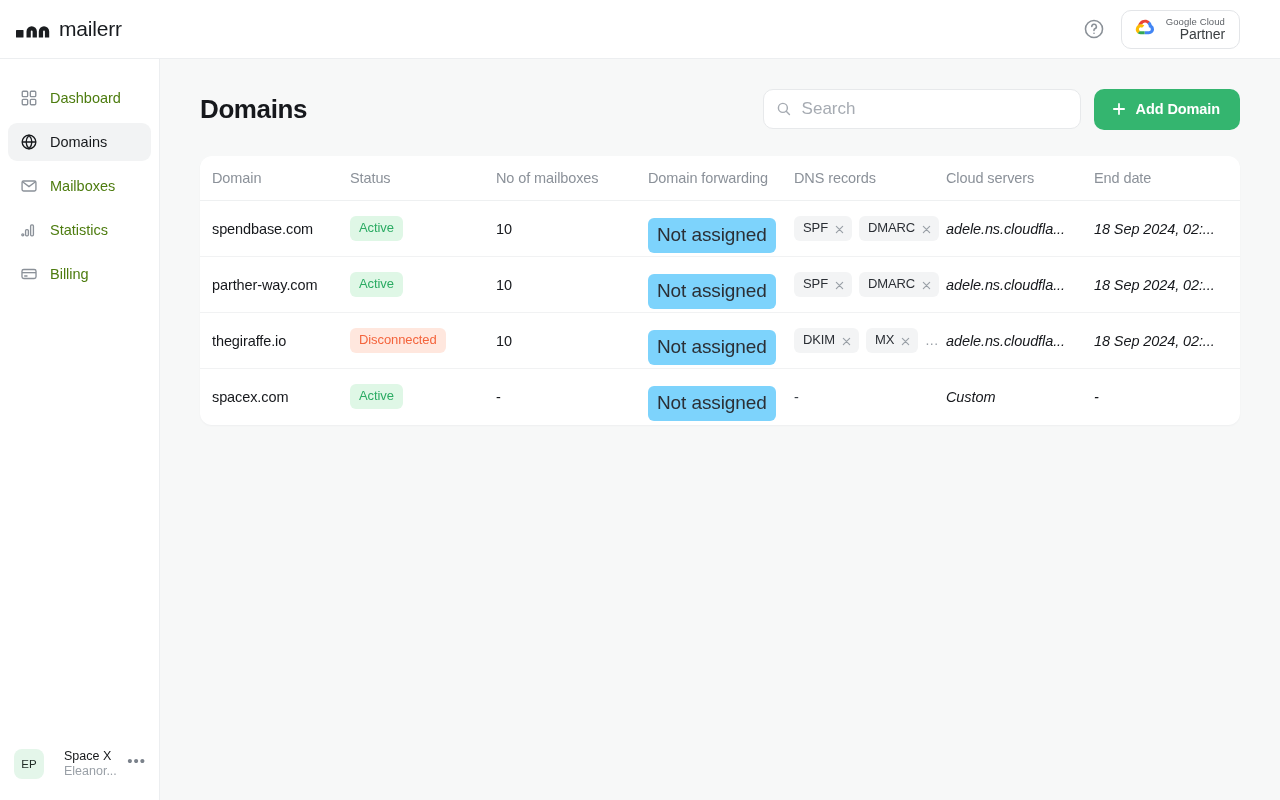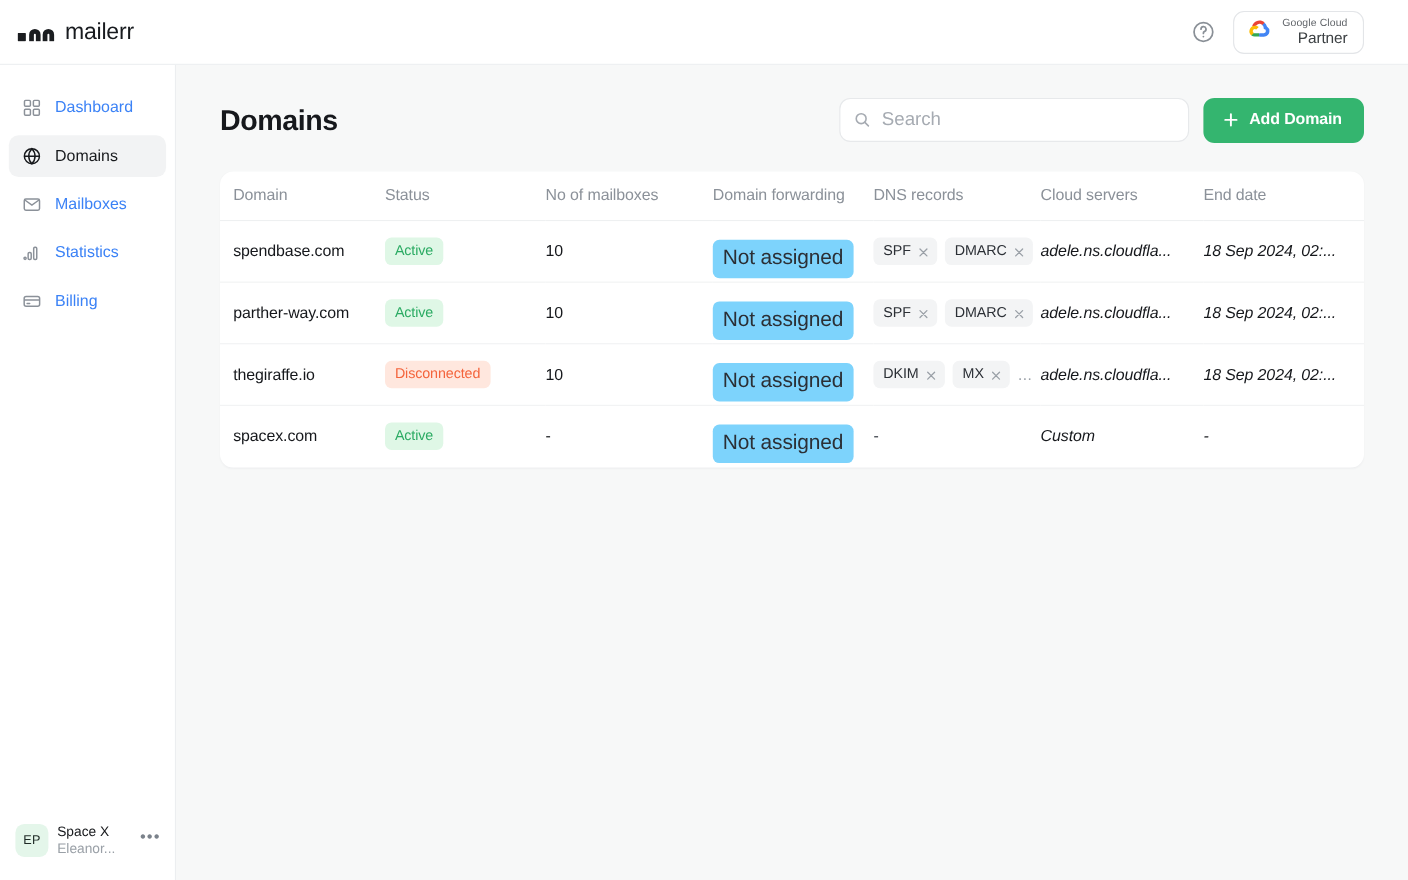--- a/index.html
+++ b/index.html
@@ -40,30 +40,30 @@
 
   
   .sidebar {
     position: absolute; top: 59px; left: 0; width: 160px; height: 741px;
     background: #ffffff; border-right: 1px solid #eceef0;
     padding: 20px 8px 0 8px;
   }
   .nav-item {
     display: flex; align-items: center; gap: 12px;
     height: 38px; padding: 0 12px; border-radius: 9px;
-    color: #3b82f6; font-size: 14.5px; margin-bottom: 6px;
+    color: #4d7c0f; font-size: 14.5px; margin-bottom: 6px;
     cursor: pointer; user-select: none;
   }
   .nav-item .ico { width: 18px; height: 18px; flex: 0 0 18px; color: #8b9199; }
   .nav-item.active { background: #f2f3f4; color: #17191c; font-weight: 500; }
   .nav-item.active .ico { color: #17191c; }
 
   .user-box {
     position: absolute; left: 8px; bottom: 14px; width: 144px;
-    display: flex; align-items: center; gap: 8px;
+    display: flex; align-items: center; gap: 20px;
     padding: 6px 6px; border-radius: 10px; cursor: pointer;
   }
   .avatar {
     width: 30px; height: 30px; flex: 0 0 30px; border-radius: 8px;
     background: #e4f6ea; color: #1f2a25;
     display: flex; align-items: center; justify-content: center;
     font-size: 11.5px; font-weight: 500; letter-spacing: 0.2px;
   }
   .user-meta { display: flex; flex-direction: column; line-height: 1.25; min-width: 0; }
   .user-org { font-size: 12.5px; color: #17191c; font-weight: 500; white-space: nowrap; }

